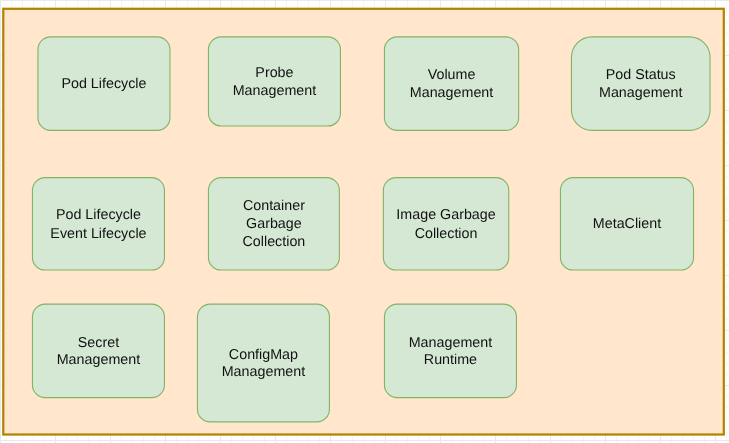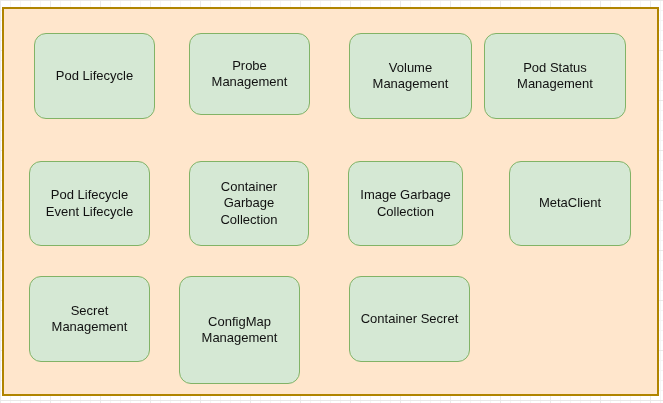--- a/index.html
+++ b/index.html
@@ -48,21 +48,21 @@
     line-height: 1.25;
     color: #111111;
     padding: 4px 6px;
     cursor: default;
   }
   .node span { display: inline-block; }
   
   #node-0 { left: 34px;  top: 33px;  width: 121px; height: 86px; }
   #node-1 { left: 189px; top: 33px;  width: 121px; height: 82px; }
   #node-2 { left: 349px; top: 33px;  width: 123px; height: 86px; }
-  #node-3 { left: 484px; top: 33px;  width: 142px; height: 86px; }
+  #node-3 { left: 519px; top: 33px;  width: 127px; height: 86px; border-radius: 19px; }
   
   #node-4 { left: 29px;  top: 161px; width: 121px; height: 85px; }
   #node-5 { left: 189px; top: 161px; width: 120px; height: 85px; }
   #node-6 { left: 348px; top: 161px; width: 115px; height: 85px; }
   #node-7 { left: 509px; top: 161px; width: 122px; height: 85px; }
   
   #node-8 { left: 29px;  top: 276px; width: 121px; height: 86px; align-items: center; }
   #node-9 { left: 179px; top: 276px; width: 121px; height: 108px; }
   #node-10 { left: 349px; top: 276px; width: 121px; height: 86px; }
 </style>
@@ -96,15 +96,15 @@
   <div class="node" id="node-7">
     <span>MetaClient</span>
   </div>
   <div class="node" id="node-8">
     <span>Secret Management</span>
   </div>
   <div class="node" id="node-9">
     <span>ConfigMap Management</span>
   </div>
   <div class="node" id="node-10">
-    <span>Container Secret</span>
+    <span>Management Runtime</span>
   </div>
 </div>
 
 </body></html>

